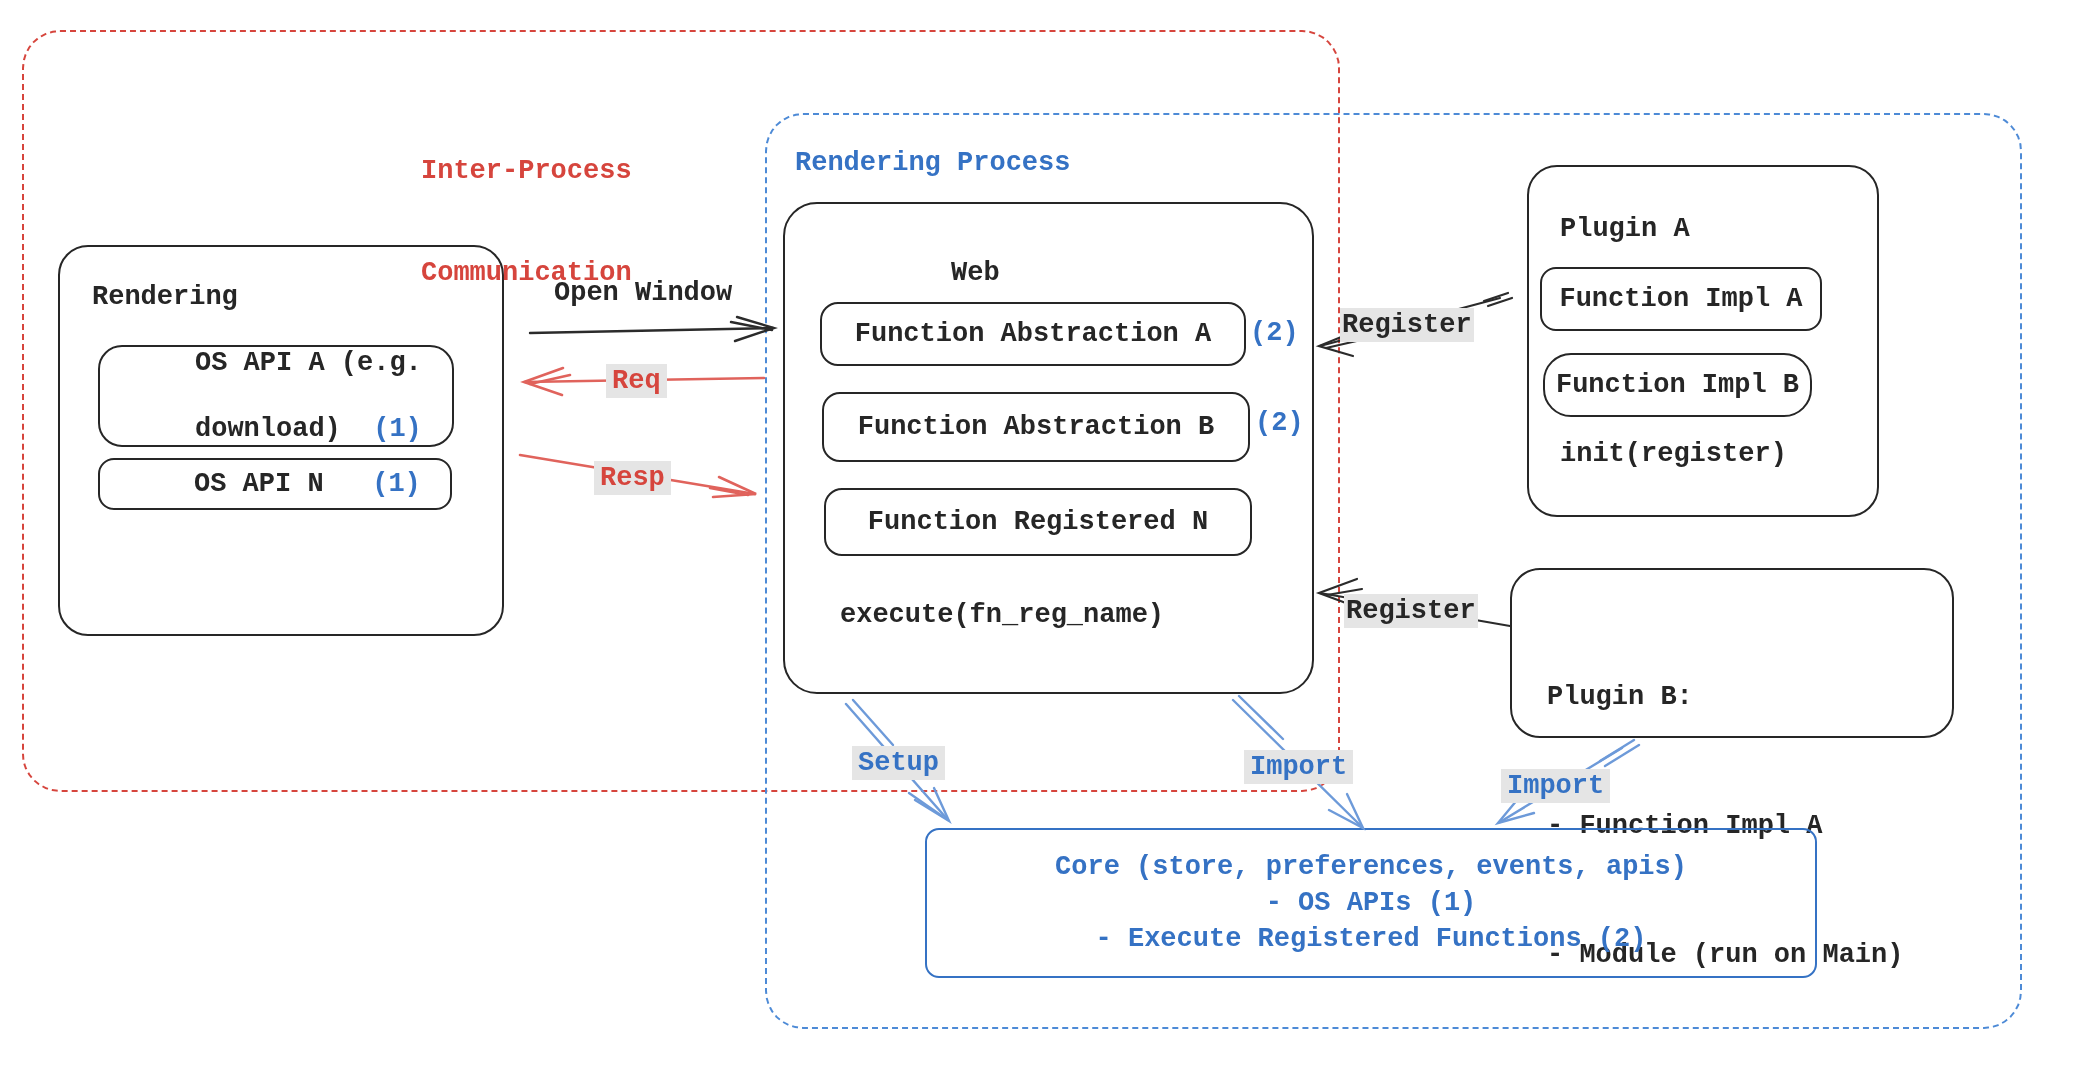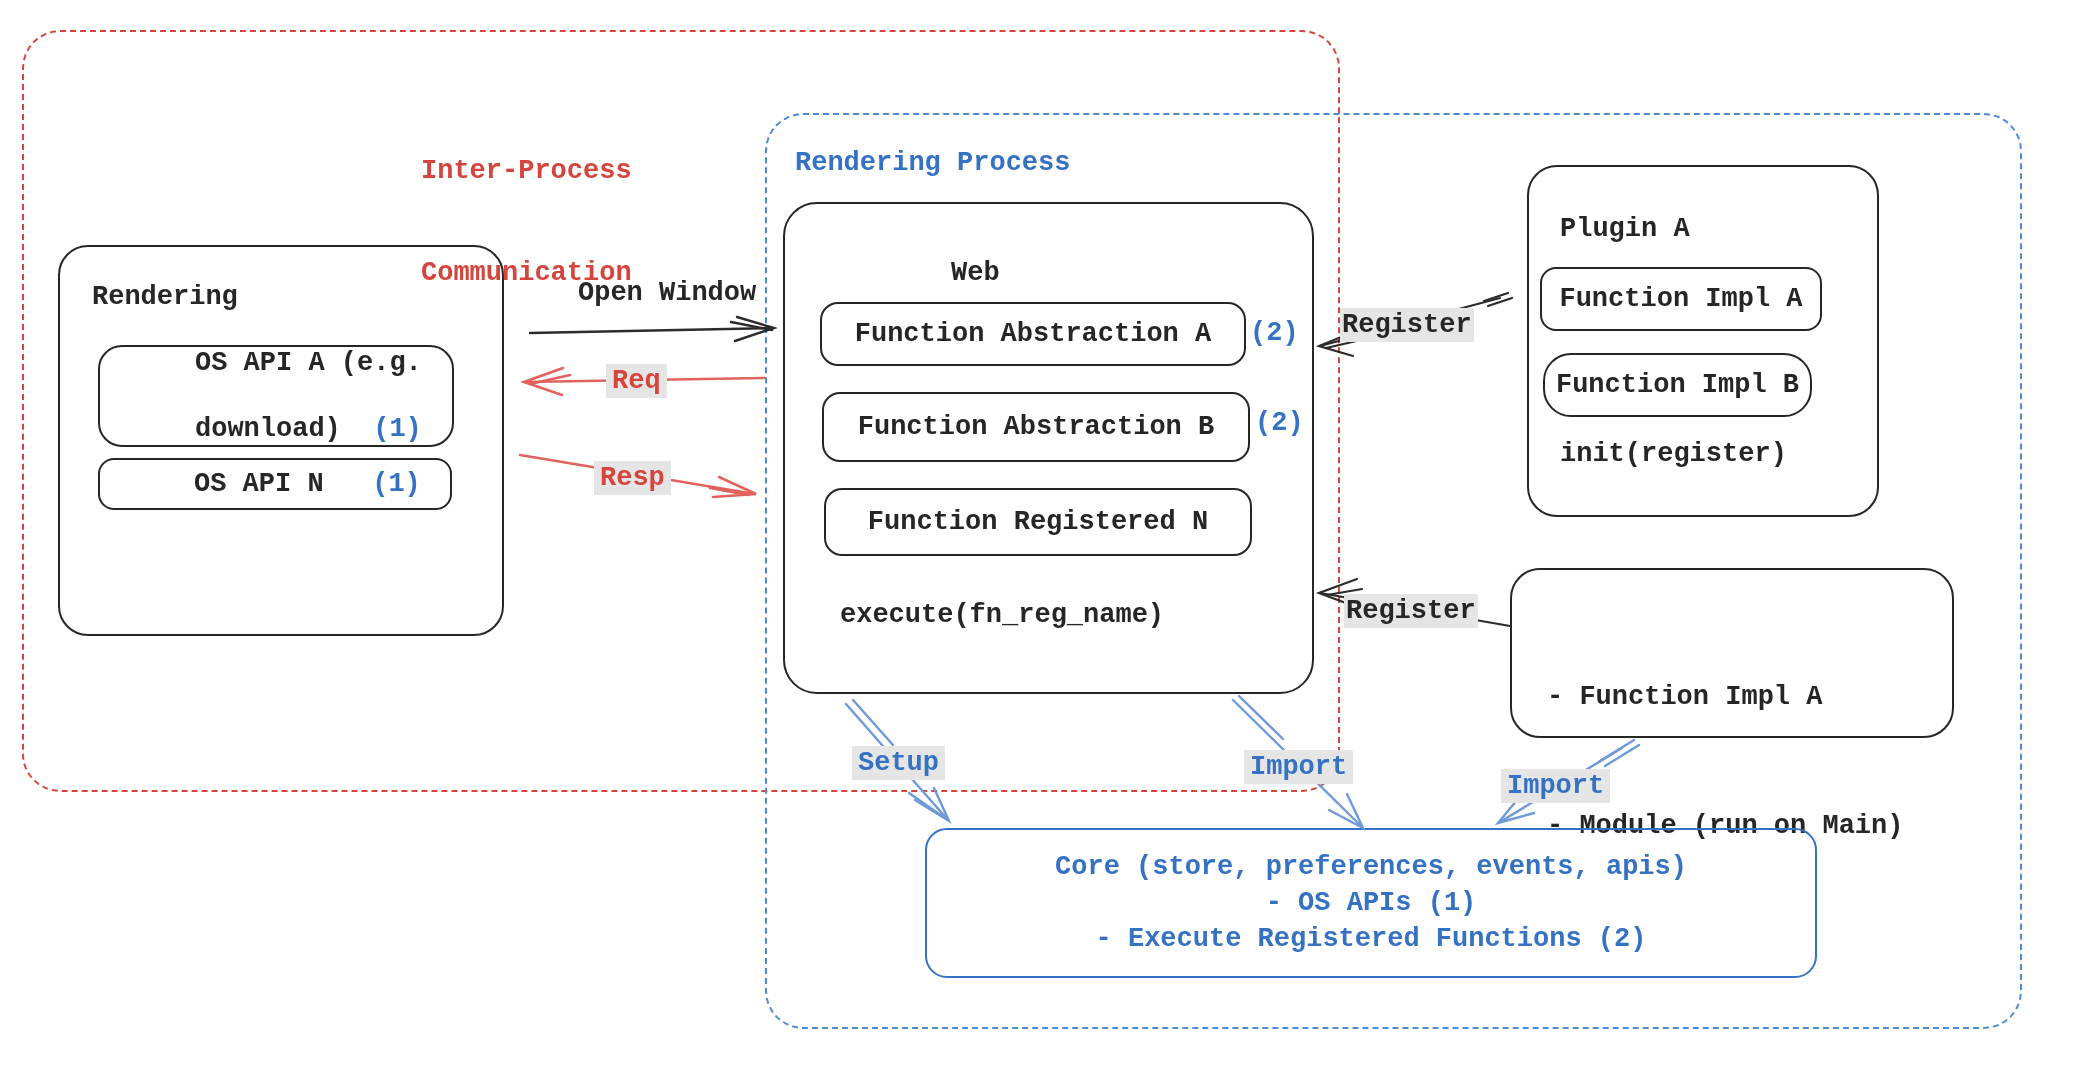--- a/index.html
+++ b/index.html
@@ -19,21 +19,21 @@
   }
   
   .node{
     border:2.2px solid var(--ink,#262626);border-radius:30px;background:transparent;z-index:2;
   }
   .subnode{
     border:2px solid var(--ink,#262626);border-radius:18px;background:#fff;z-index:3;
     display:flex;align-items:center;justify-content:center;text-align:center;
   }
   .core-node{
-    border:2.2px solid var(--blue,#3b77c6);border-radius:22px;z-index:3;
+    border:2.2px solid var(--blue,#3b77c6);border-radius:14px;z-index:3;
     display:flex;flex-direction:column;align-items:center;justify-content:center;
     color:var(--blue,#3b77c6);text-align:center;line-height:36px;
   }
   .red-t{color:var(--red,#d6453d);}
   .blue-t{color:var(--blue,#3b77c6);}
   .arrow-label{z-index:10;background:#e5e5e5;padding:0 6px;}
   svg.overlay{position:absolute;left:0;top:0;z-index:5;pointer-events:none;}
   .title{z-index:4;}
 </style>
 </head>
@@ -90,20 +90,21 @@
 <div class="abs subnode" style="left:1540px;top:267px;width:278px;height:60px;border-radius:16px;align-items:center;">
   <span class="txt">Function Impl A</span>
 </div>
 <div class="abs subnode" style="left:1543px;top:353px;width:265px;height:60px;border-radius:28px;">
   <span class="txt">Function Impl B</span>
 </div>
 <div class="abs txt title" style="left:1560px;top:437px;">init(register)</div>
 
 <div class="abs node" style="left:1510px;top:568px;width:440px;height:166px;">
   <div class="txt" style="position:absolute;left:35px;top:20px;line-height:43px;">
+    <div>Plugin B:</div>
     <div>- Function Impl A</div>
     <div>- Module (run on Main)</div>
   </div>
 </div>
 
 <div class="abs core-node txt" style="left:925px;top:828px;width:888px;height:146px;">
   <div>Core (store, preferences, events, apis)</div>
   <div>- OS APIs (1)</div>
   <div>- Execute Registered Functions (2)</div>
 </div>
@@ -156,20 +157,20 @@
   </g>
 
   <g stroke="#6d9ad9" stroke-width="2.4" stroke-linecap="round">
     <path d="M1622,748 L1500,822"></path>
     <path d="M1600,761 L1634,740"></path>
     <path d="M1605,766 L1639,745"></path>
     <path d="M1534,813 L1498,823 L1522,794"></path>
   </g>
 </svg>
 
-<div class="abs txt arrow-label" style="left:572px;top:276px;background:transparent;">Open Window</div>
+<div class="abs txt arrow-label" style="left:548px;top:276px;background:transparent;">Open Window</div>
 <div class="abs txt arrow-label red-t" style="left:606px;top:364px;">Req</div>
 <div class="abs txt arrow-label red-t" style="left:594px;top:461px;">Resp</div>
 <div class="abs txt arrow-label" style="left:1340px;top:308px;padding:0 2px;">Register</div>
 <div class="abs txt arrow-label" style="left:1344px;top:594px;padding:0 2px;">Register</div>
 <div class="abs txt arrow-label blue-t" style="left:852px;top:746px;">Setup</div>
 <div class="abs txt arrow-label blue-t" style="left:1244px;top:750px;">Import</div>
 <div class="abs txt arrow-label blue-t" style="left:1501px;top:769px;">Import</div>
 
 </body></html>

